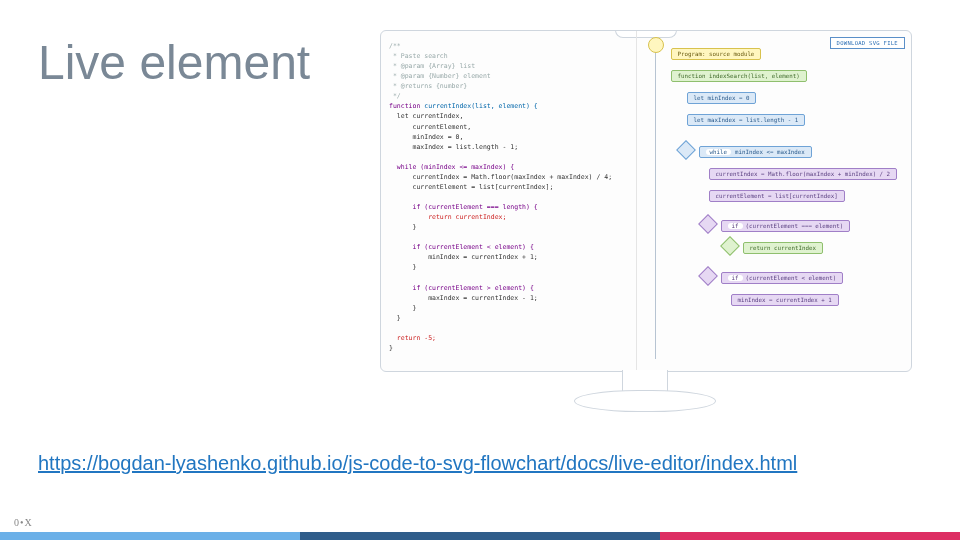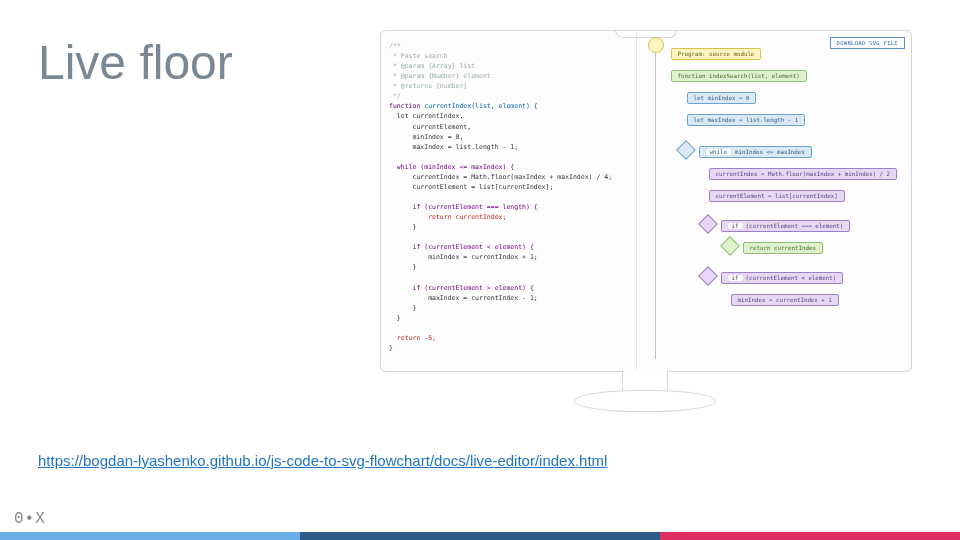--- a/index.html
+++ b/index.html
@@ -1,20 +1,20 @@
 <!DOCTYPE html>
 <html><head>
 <meta charset="utf-8">
 <style>
   html,body{margin:0;padding:0;width:960px;height:540px;font-family:Arial,Helvetica,sans-serif;background:#fff;overflow:hidden}
   .slide{position:relative;width:960px;height:540px}
   .title{position:absolute;left:38px;top:35px;font-size:48px;color:#7a8896;font-weight:400}
   .subtitle{position:absolute;left:38px;top:280px;font-size:32px;color:#555;line-height:1.35}
-  .url{position:absolute;left:38px;top:452px;font-size:15px;color:#2176c1;text-decoration:underline}
-  .footer-logo{position:absolute;left:14px;bottom:12px;font-size:16px;color:#888;letter-spacing:1px;font-family:Liberation Mono, monospace}
+  .url{position:absolute;left:38px;top:452px;font-size:20px;color:#2176c1;text-decoration:underline}
+  .footer-logo{position:absolute;left:14px;bottom:12px;font-size:10px;color:#888;letter-spacing:1px;font-family:Liberation Serif, serif}
   .footer-bars{position:absolute;left:0;bottom:0;height:8px;width:960px;display:flex}
   .footer-bars div{height:8px}
   
   .monitor{position:absolute;left:380px;top:30px;width:530px;height:390px}
   .monitor-frame{position:absolute;left:0;top:0;width:530px;height:340px;border:1px solid #cfd6de;border-radius:6px;background:#fdfdfd;overflow:hidden}
   .monitor-brow{position:absolute;left:50%;top:-4px;transform:translateX(-50%);width:60px;height:10px;border:1px solid #cfd6de;border-top:none;border-radius:0 0 8px 8px;background:#fff}
   .stand-neck{position:absolute;left:50%;top:340px;transform:translateX(-50%);width:44px;height:26px;border:1px solid #cfd6de;border-top:none;background:#fff;border-bottom-left-radius:6px;border-bottom-right-radius:6px}
   .stand-base{position:absolute;left:50%;top:360px;transform:translateX(-50%);width:140px;height:20px;border:1px solid #cfd6de;background:#fff;border-radius:70px/12px}
   
   .app{display:flex;height:100%;font-size:6.5px;font-family:Menlo,Consolas,monospace}
@@ -34,21 +34,21 @@
   .d-blue{background:#dbe9f7;border-color:#6fa3d6}
   .d-purple{background:#e6d8f3;border-color:#a07fc7}
   .d-green{background:#dff2cf;border-color:#8fbf6e}
   .vline{position:absolute;width:1px;background:#b7c4d2}
   .circ{position:absolute;width:14px;height:14px;border-radius:50%;background:#fff6bf;border:1px solid #d8c24e}
 </style>
 </head>
 <body>
 
 <div class="slide">
-  <div class="title">Live floor</div>
+  <div class="title">Live element</div>
   <div class="subtitle">
     <br>
   </div>
   <a class="url">https://bogdan-lyashenko.github.io/js-code-to-svg-flowchart/docs/live-editor/index.html</a>
   <div class="footer-logo">0•X</div>
 
   <div class="monitor">
     <div class="monitor-frame">
       <div class="monitor-brow"></div>
       <div class="app">

